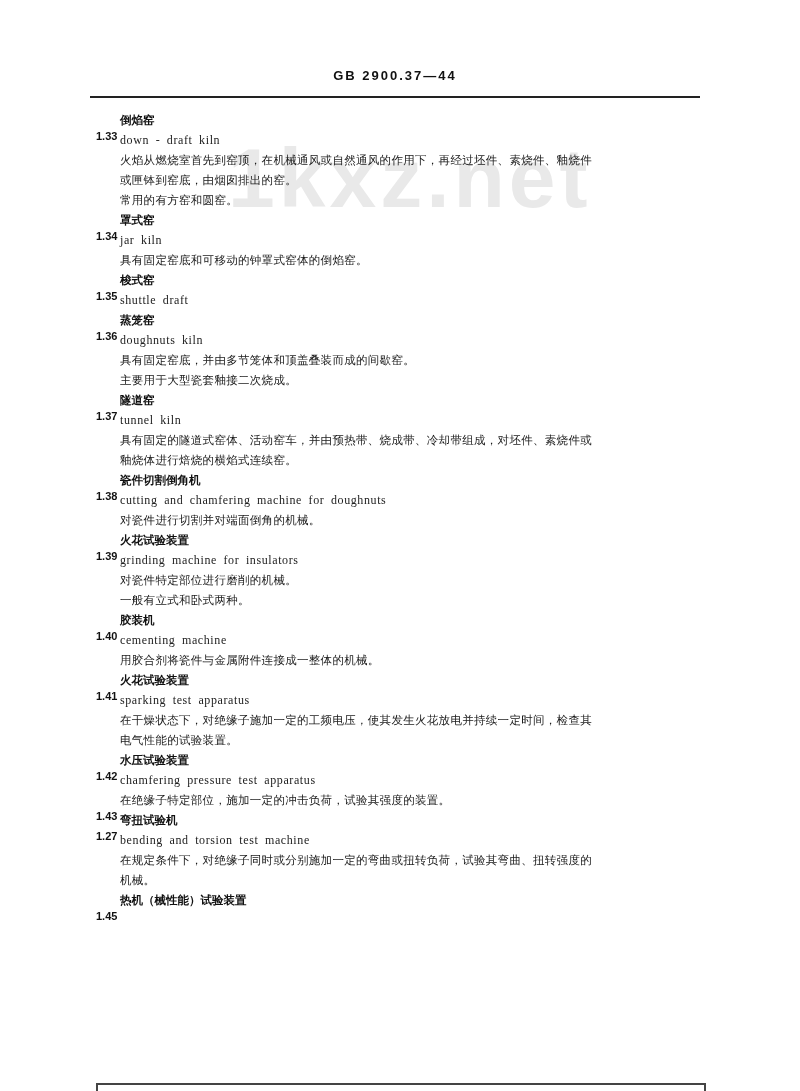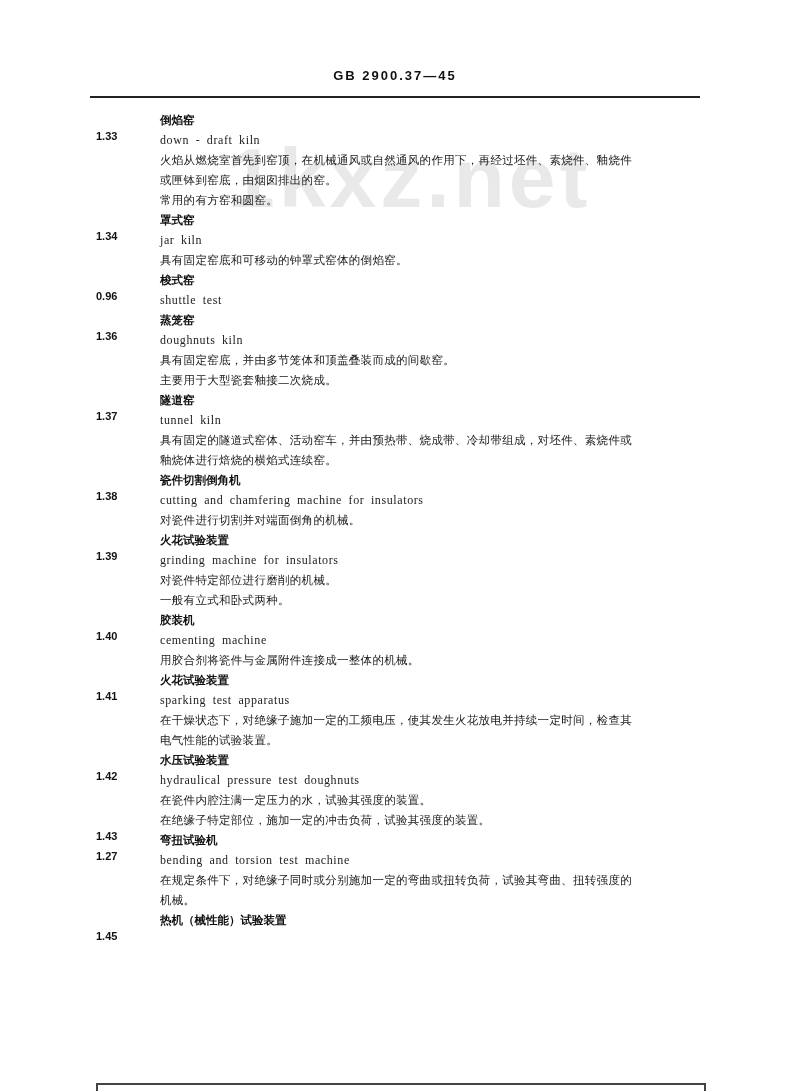--- a/index.html
+++ b/index.html
@@ -61,21 +61,21 @@
       position: absolute;
       left: 0;
       top: 16px;
       font-family: "Liberation Sans", "DejaVu Sans", sans-serif;
       font-weight: bold;
       font-size: 11px;
       line-height: 20px;
       color: #111;
     }
     .entry-body {
-      margin-left: 64px;
+      margin-left: 24px;
     }
     .term-cn {
       font-family: "DejaVu Sans", "Liberation Sans", sans-serif;
       font-weight: bold;
       font-size: 11.5px;
       line-height: 20px;
       color: #111;
     }
     .term-en {
       font-family: "Liberation Serif", "DejaVu Serif", serif;
@@ -98,21 +98,21 @@
       top: 1083px;
       width: 606px;
       height: 30px;
       border: 2px solid #444;
       border-bottom: none;
     }
   </style>
 </head>
 <body>
 
-<div class="page-header">GB 2900.37—45</div>
+<div class="page-header">GB 2900.37—44</div>
 <div class="header-rule"></div>
 
 <div class="watermark">1kxz.net</div>
 
 <div class="entries">
 
   <div class="entry">
     <div class="entry-num">1.33</div>
     <div class="entry-body">
       <div class="term-cn">倒焰窑</div>
@@ -126,24 +126,24 @@
   <div class="entry">
     <div class="entry-num">1.34</div>
     <div class="entry-body">
       <div class="term-cn">罩式窑</div>
       <div class="term-en">jar kiln</div>
       <div class="def">具有固定窑底和可移动的钟罩式窑体的倒焰窑。</div>
     </div>
   </div>
 
   <div class="entry">
-    <div class="entry-num">0.96</div>
+    <div class="entry-num">1.35</div>
     <div class="entry-body">
       <div class="term-cn">梭式窑</div>
-      <div class="term-en">shuttle test</div>
+      <div class="term-en">shuttle draft</div>
     </div>
   </div>
 
   <div class="entry">
     <div class="entry-num">1.36</div>
     <div class="entry-body">
       <div class="term-cn">蒸笼窑</div>
       <div class="term-en">doughnuts kiln</div>
       <div class="def">具有固定窑底，并由多节笼体和顶盖叠装而成的间歇窑。</div>
       <div class="def">主要用于大型瓷套釉接二次烧成。</div>
@@ -157,21 +157,21 @@
       <div class="term-en">tunnel kiln</div>
       <div class="def">具有固定的隧道式窑体、活动窑车，并由预热带、烧成带、冷却带组成，对坯件、素烧件或</div>
       <div class="def">釉烧体进行焙烧的横焰式连续窑。</div>
     </div>
   </div>
 
   <div class="entry">
     <div class="entry-num">1.38</div>
     <div class="entry-body">
       <div class="term-cn">瓷件切割倒角机</div>
-      <div class="term-en">cutting and chamfering machine for insulators</div>
+      <div class="term-en">cutting and chamfering machine for doughnuts</div>
       <div class="def">对瓷件进行切割并对端面倒角的机械。</div>
     </div>
   </div>
 
   <div class="entry">
     <div class="entry-num">1.39</div>
     <div class="entry-body">
       <div class="term-cn">火花试验装置</div>
       <div class="term-en">grinding machine for insulators</div>
       <div class="def">对瓷件特定部位进行磨削的机械。</div>
@@ -195,22 +195,21 @@
       <div class="term-en">sparking test apparatus</div>
       <div class="def">在干燥状态下，对绝缘子施加一定的工频电压，使其发生火花放电并持续一定时间，检查其</div>
       <div class="def">电气性能的试验装置。</div>
     </div>
   </div>
 
   <div class="entry">
     <div class="entry-num">1.42</div>
     <div class="entry-body">
       <div class="term-cn">水压试验装置</div>
-      <div class="term-en">hydraulical pressure test doughnuts</div>
-      <div class="def">在瓷件内腔注满一定压力的水，试验其强度的装置。</div>
+      <div class="term-en">chamfering pressure test apparatus</div>
     </div>
   </div>
 
   <div class="entry">
     <div class="entry-num">1.43</div>
     <div class="entry-body">
       <div class="def">在绝缘子特定部位，施加一定的冲击负荷，试验其强度的装置。</div>
     </div>
   </div>
 

